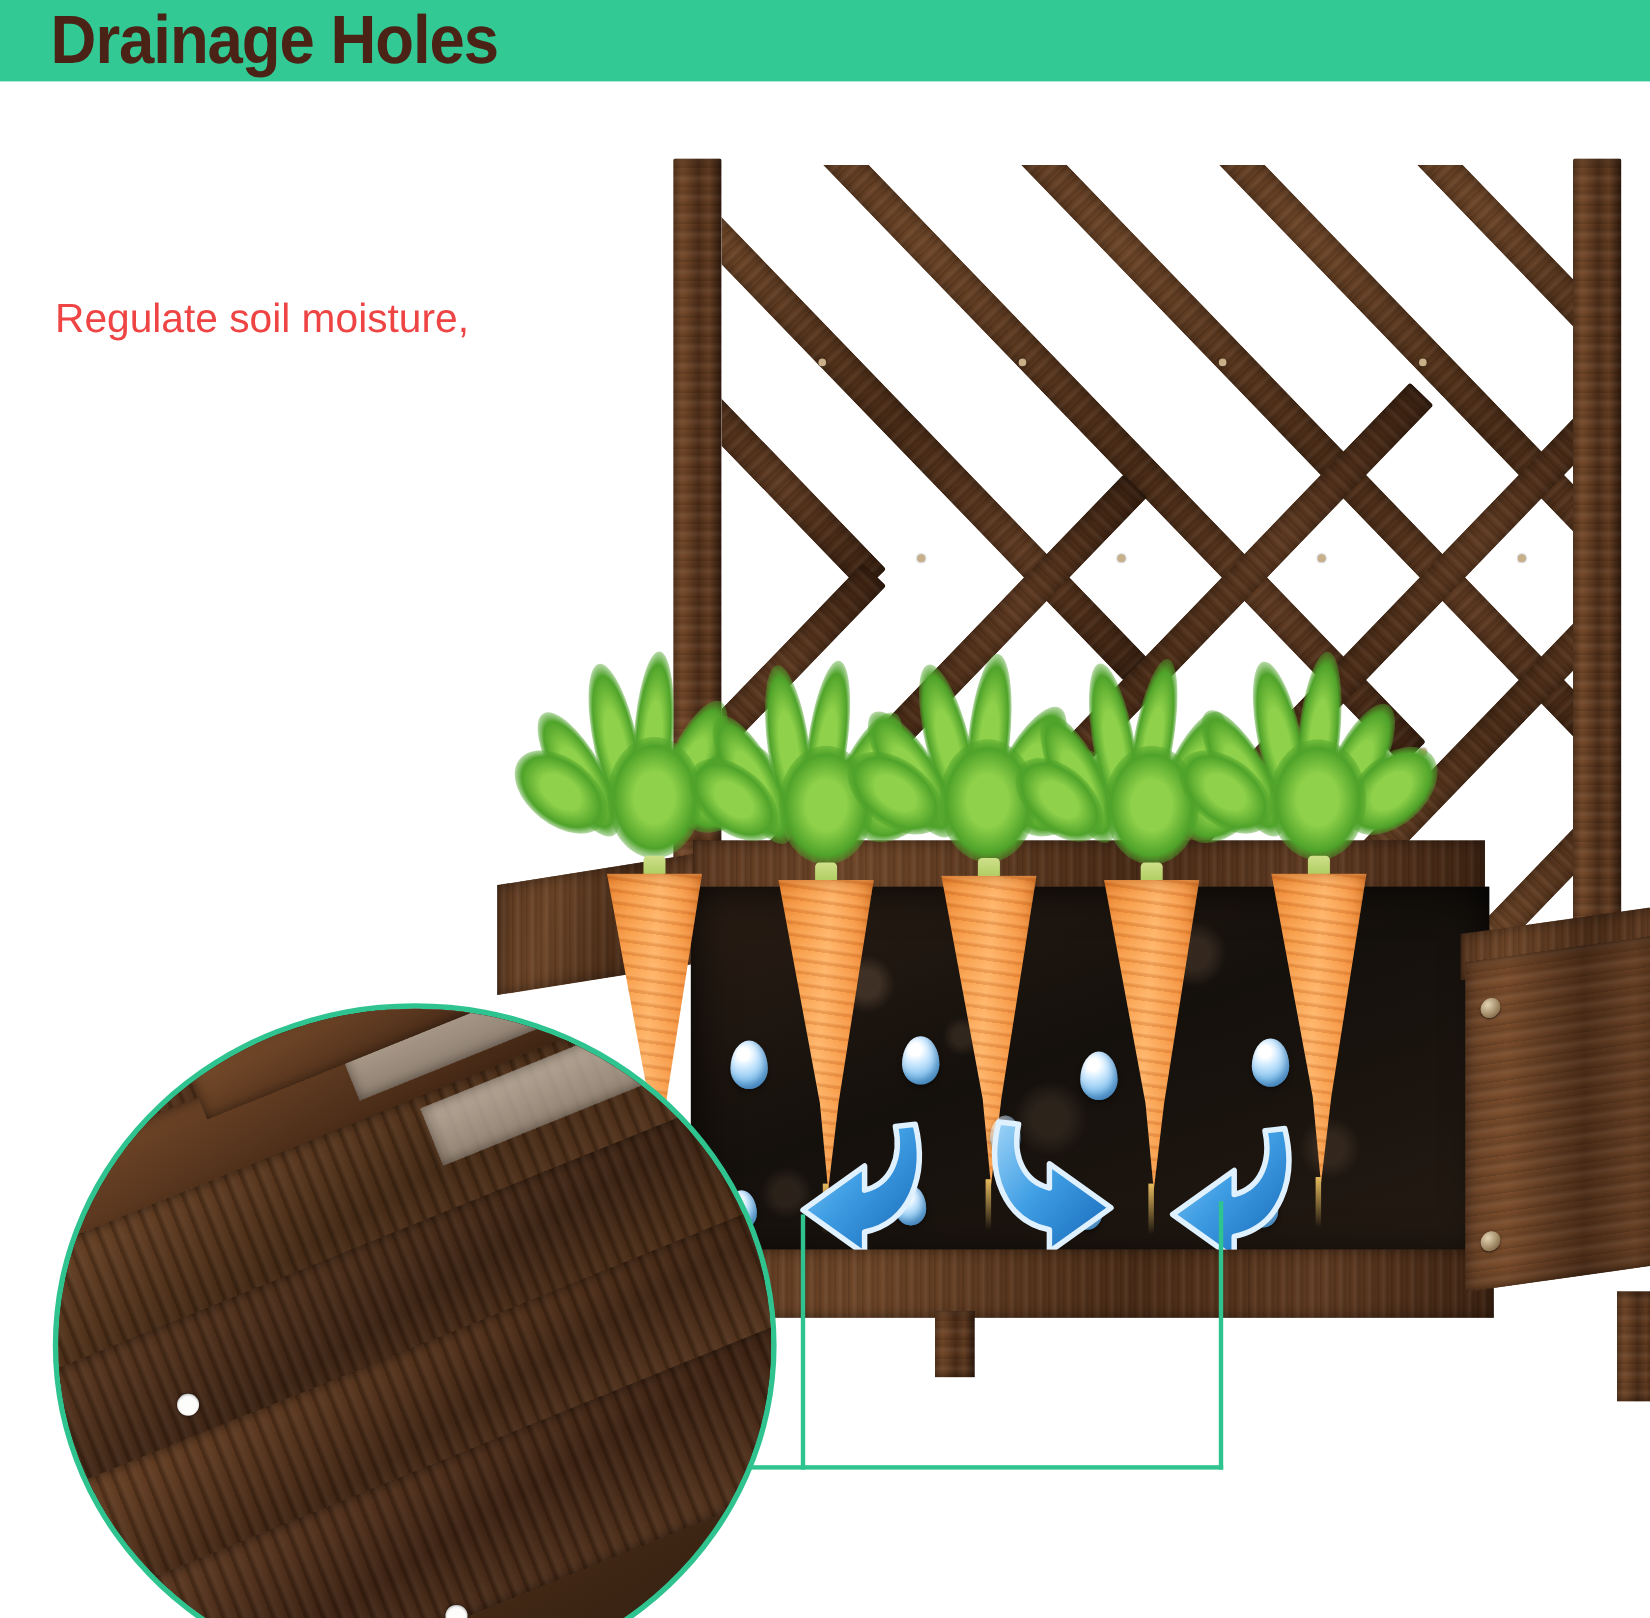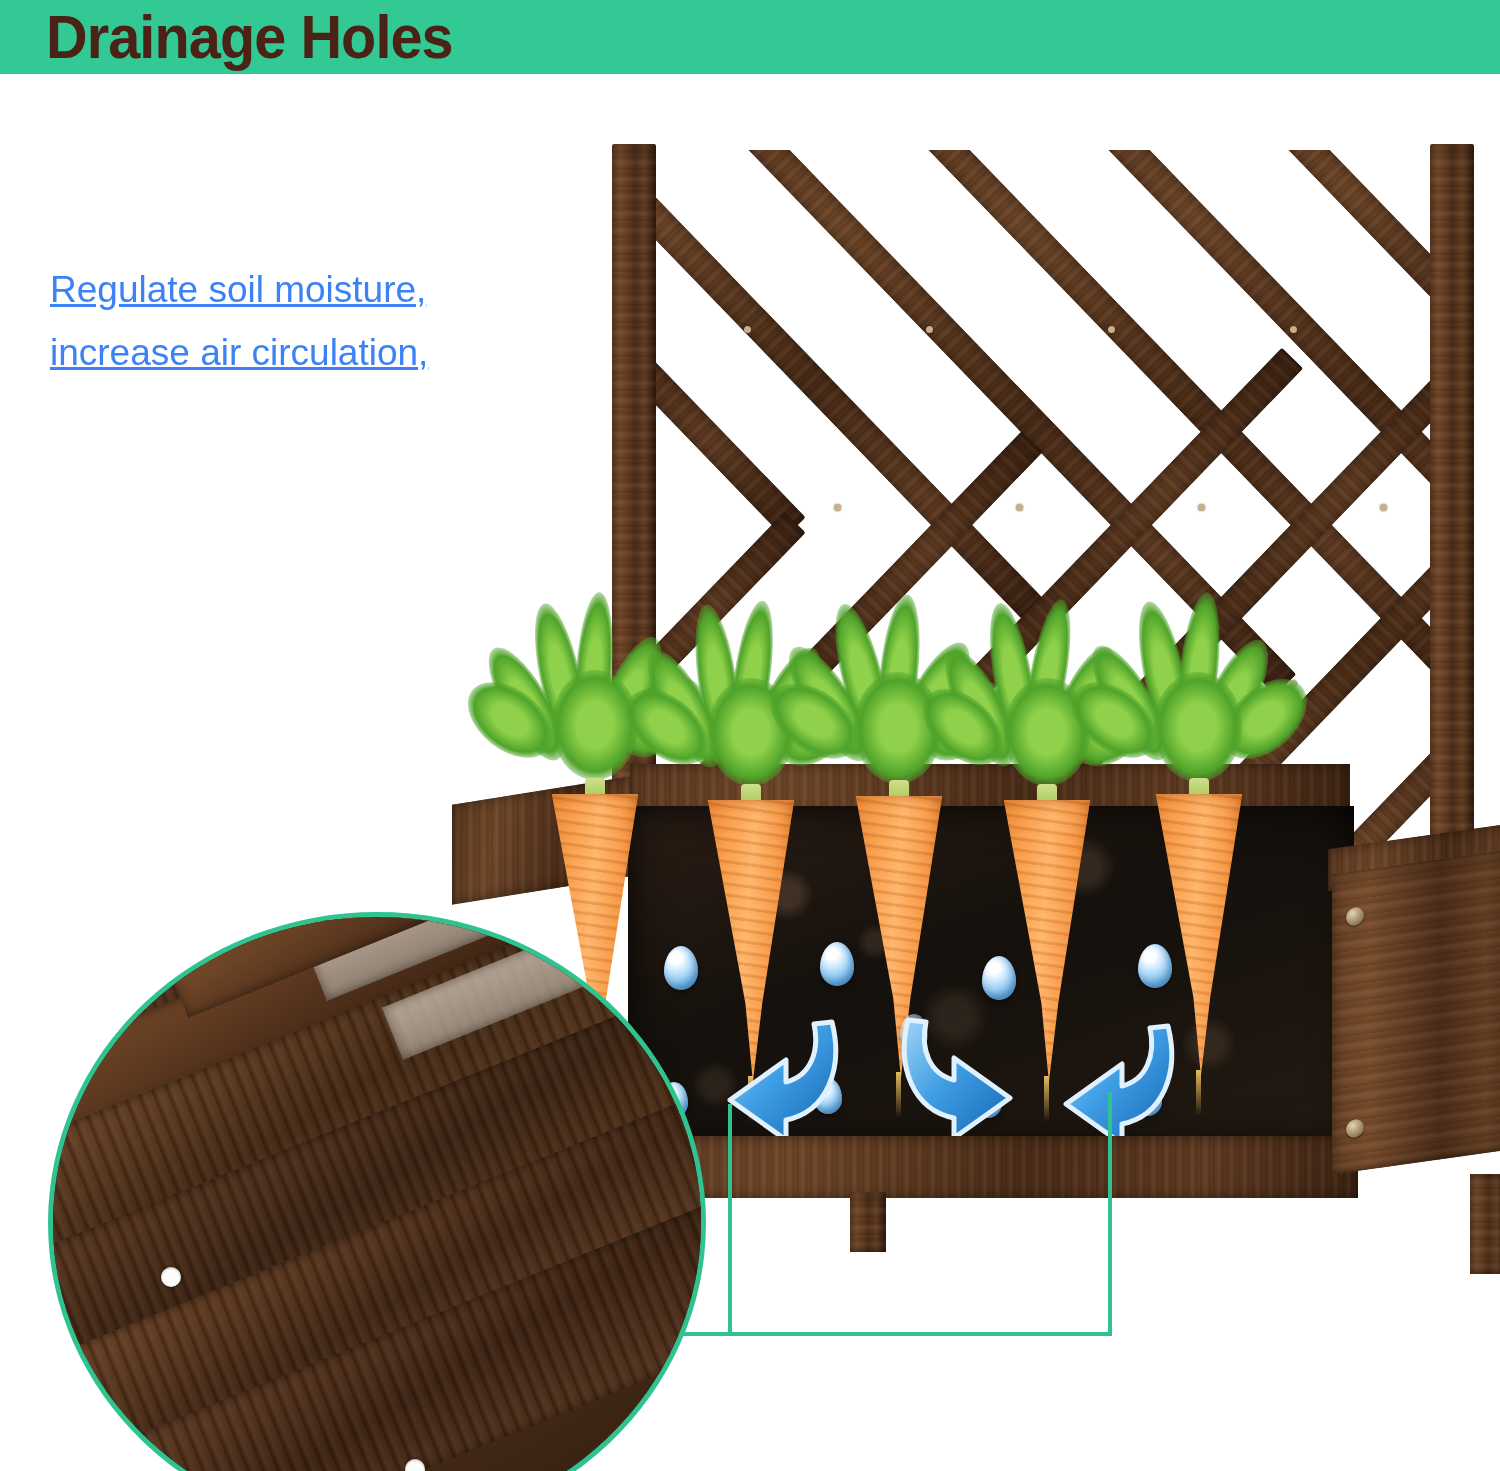--- a/index.html
+++ b/index.html
@@ -10,22 +10,22 @@
   #header-bar{position:absolute;left:0;top:0;width:1500px;height:74px;
       background:#33c994;}
   #header-title{position:absolute;left:46px;top:2px;
       font-family:"Liberation Sans",sans-serif;
       font-size:62px;font-weight:700;color:#4b2316;
       letter-spacing:-1px;line-height:70px;white-space:nowrap;
       transform:scaleX(.93);transform-origin:left center;}
 
   
   #description{position:absolute;left:50px;top:258px;width:520px;}
-  #description .line{font-size:37px;line-height:63px;color:#3b82f6;
-      font-weight:400;white-space:nowrap;text-decoration:underline;}
+  #description .line{font-size:37px;line-height:63px;color:#ef4444;
+      font-weight:400;white-space:nowrap;}
 
   
   #scene{position:absolute;left:0;top:74px;width:1500px;height:1397px;}
 
   
   .wood{background:
       repeating-linear-gradient(90deg,
         rgba(0,0,0,.16) 0px, rgba(0,0,0,0) 3px, rgba(255,255,255,.05) 6px,
         rgba(0,0,0,.10) 9px, rgba(0,0,0,0) 13px),
       linear-gradient(100deg,#5e3a21 0%,#6e4628 22%,#4a2c17 55%,#603b22 78%,#3c2211 100%);
@@ -117,21 +117,20 @@
   .connector{position:absolute;background:#2fc38f;}
 </style>
 </head>
 <body>
 
 <div id="header-bar"></div>
 <div id="header-title">Drainage Holes</div>
 
 <div id="description">
   <div class="line">Regulate soil moisture,</div>
-  <div class="line">increase air circulation,</div>
 </div>
 
 <div id="scene">
 
   <div id="trellis">
 
     <div id="lattice-clip">
 
       <div class="lat wood" style="left:-250px;top:-40px;width:560px;transform:rotate(46deg);"></div>
       <div class="lat wood" style="left:-110px;top:-60px;width:700px;transform:rotate(46deg);"></div>

